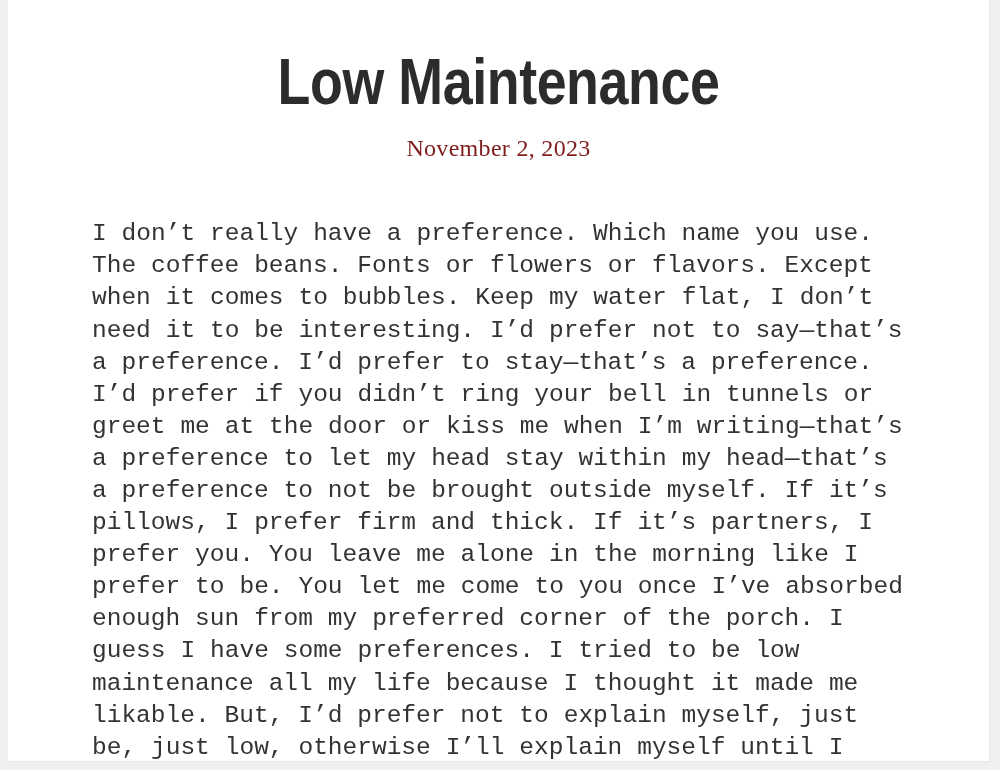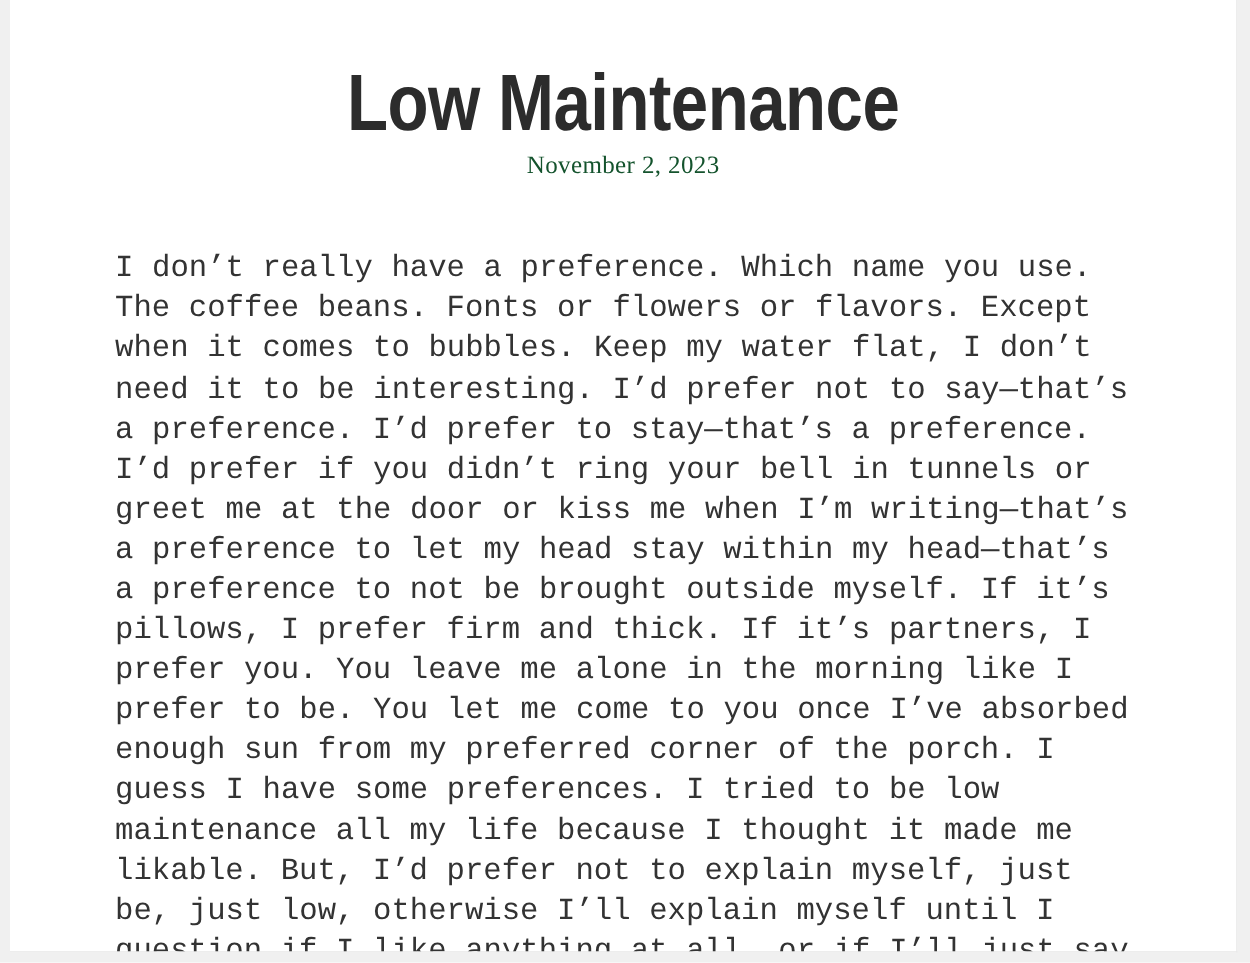--- a/index.html
+++ b/index.html
@@ -61,24 +61,24 @@
     font-weight: 700;
     font-size: 64px;
     line-height: 1.02;
     letter-spacing: -0.5px;
     color: #2c2c2c;
     transform: scaleX(0.84);
     transform-origin: center center;
     white-space: nowrap;
   }
   .article-date {
-    margin-top: 6px;
+    margin-top: 20px;
     font-family: "Liberation Serif", "DejaVu Serif", serif;
-    font-size: 20px;
-    color: #14532d;
+    font-size: 24px;
+    color: #7f1d1d;
     letter-spacing: 0.3px;
   }
   .article-body {
     margin: 0;
     padding: 42px 62px 0 70px;
   }
   .article-paragraph {
     margin: 14px;
     font-family: Liberation Mono, monospace;
     font-size: 24.5px;

